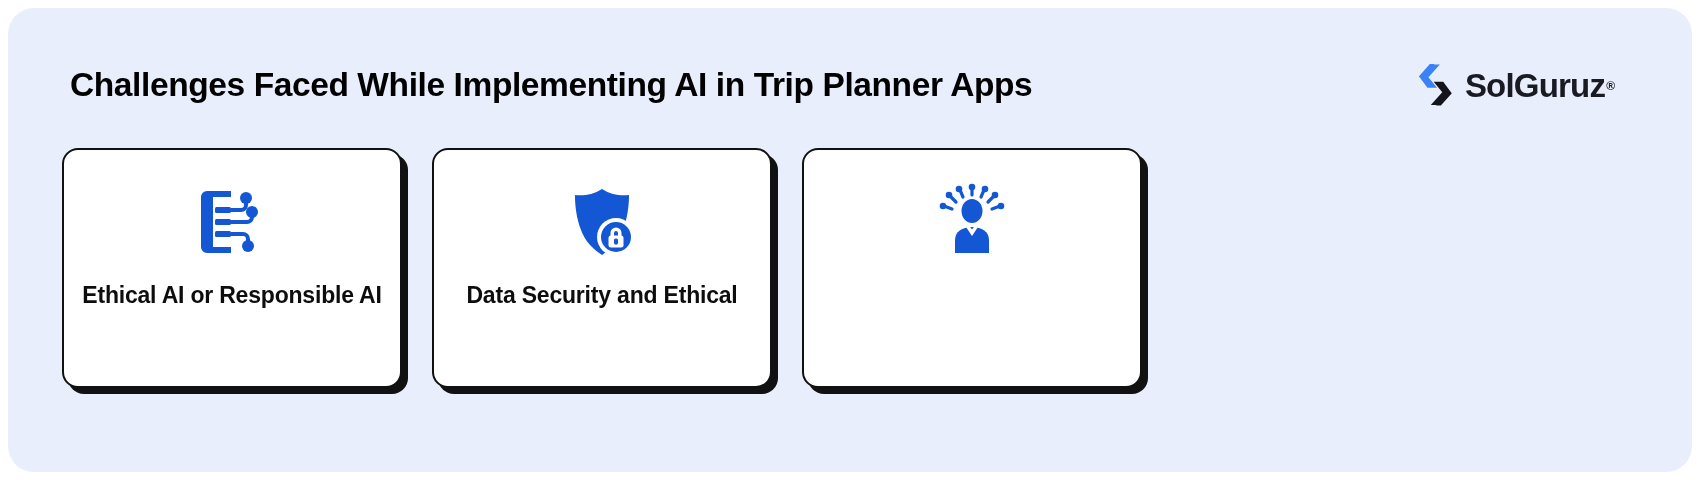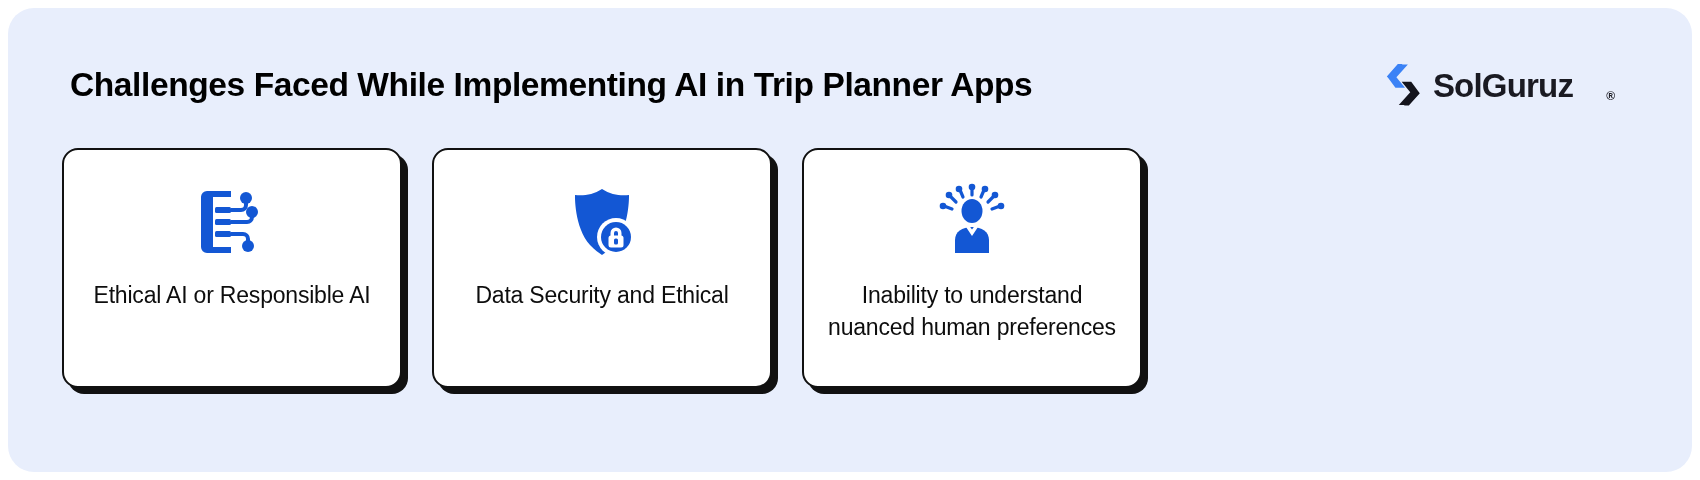--- a/index.html
+++ b/index.html
@@ -53,23 +53,22 @@
     margin-right: 22px;
   }
   .logo-mark {
     width: 42px;
     height: 44px;
     flex: 0 0 auto;
     display: block;
   }
   .logo-text-wrap {
     display: flex;
-    align-items: flex-end;
+    align-items: center;
     line-height: 1;
-    gap: 32px;
   }
   .logo-text {
     font-size: 33px;
     font-weight: bold;
     color: #1a1a22;
     letter-spacing: -0.8px;
   }
   .logo-reg {
     font-size: 12px;
     font-weight: bold;
@@ -106,21 +105,21 @@
     height: 84px;
     display: flex;
     align-items: center;
     justify-content: center;
     margin-bottom: 16px;
   }
   .card-icon svg { display: block; }
 
   .card-label {
     font-size: 23px;
-    font-weight: normal;
+    font-weight: bold;
     color: #0d0d0d;
     text-align: center;
     line-height: 1.38;
     letter-spacing: -0.2px;
   }
 </style>
 </head>
 <body>
 
 <div class="infographic">
@@ -198,17 +197,16 @@
             <circle cx="39" cy="4" r="3.3"></circle>
             <circle cx="26" cy="6" r="3.3"></circle>
             <circle cx="52" cy="6" r="3.3"></circle>
             <circle cx="16" cy="12" r="3.3"></circle>
             <circle cx="62" cy="12" r="3.3"></circle>
             <circle cx="10" cy="23" r="3.3"></circle>
             <circle cx="68" cy="23" r="3.3"></circle>
           </g>
         </svg>
       </div>
-      <div class="card-label">Inability to understand nuanced human preferences</div>
     </div>
 
   </div>
 </div>
 
 </body></html>

